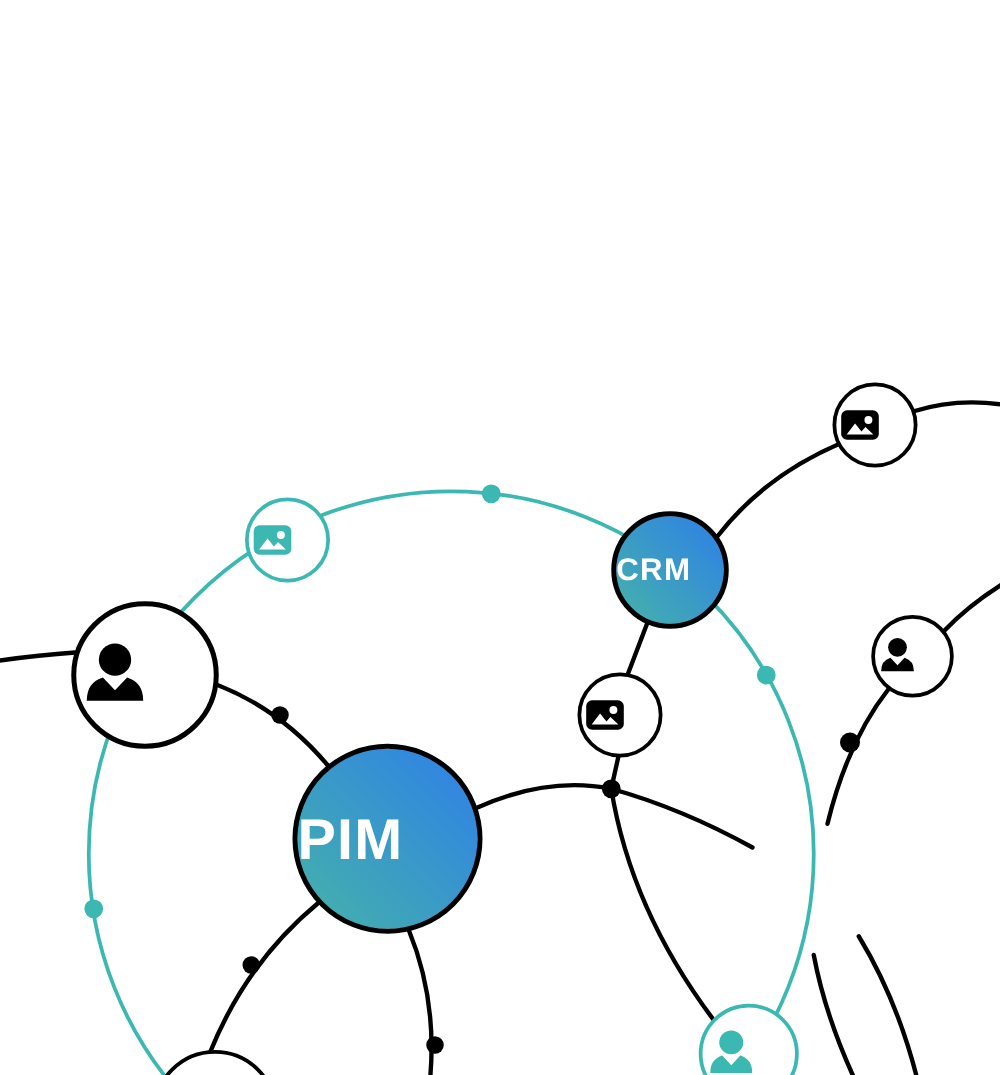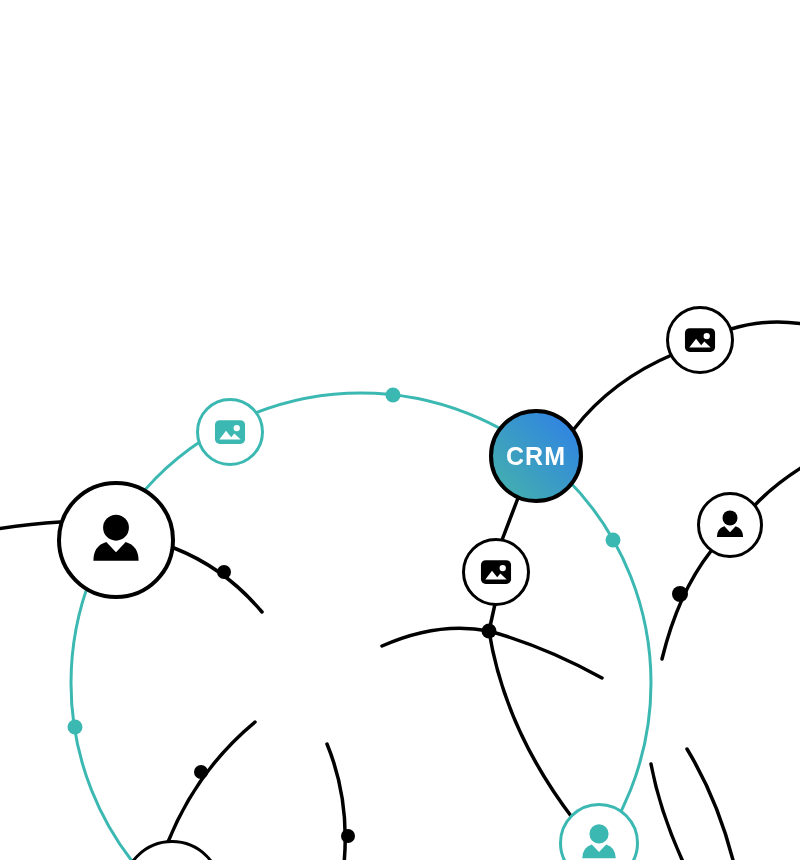--- a/index.html
+++ b/index.html
@@ -3,21 +3,21 @@
 <meta charset="utf-8">
 <style>
   html,body{margin:0;padding:0;background:#fff;}
   #stage{
     position:relative;width:800px;height:860px;overflow:hidden;background:#fff;
     font-family:"Liberation Sans",sans-serif;
   }
   #wires{position:absolute;left:0;top:0;z-index:1;}
   .node{
     position:absolute;border-radius:50%;box-sizing:border-box;
-    display:flex;align-items:center;justify-content:center;z-index:2;
+    display:flex;align-items:center;justify-content:flex-start;z-index:2;
   }
   .grad{
     background:linear-gradient(45deg,#45B3A9 0%,#2E7FE8 100%);
     border:4px solid #000;color:#fff;font-weight:700;letter-spacing:1px;
   }
   .white-black{background:#fff;border:3px solid #000;}
   .white-black-thick{background:#fff;border:4px solid #000;}
   .white-teal{background:#fff;border:3px solid #3CB8B2;}
   .node-pim{left:234px;top:595px;width:152px;height:152px;font-size:46px;}
   .node-crm{left:489px;top:409px;width:94px;height:94px;font-size:25px;}
@@ -63,20 +63,23 @@
     </g>
     <g fill="#000" stroke="none">
       <circle cx="224" cy="572" r="7"></circle>
       <circle cx="201" cy="772" r="7"></circle>
       <circle cx="348" cy="836" r="7"></circle>
       <circle cx="489" cy="631" r="7.5"></circle>
       <circle cx="680" cy="594" r="8"></circle>
     </g>
   </svg>
 
+  <div class="node grad node-pim">
+    <span>PIM</span>
+  </div>
   <div class="node grad node-crm">
     <span>CRM</span>
   </div>
 
   <div class="node white-black-thick person-left">
     <svg class="icon" width="62" height="62" viewBox="0 0 48 48" fill="#000">
       <circle cx="24" cy="14.5" r="10"></circle>
       <path d="M6.5 40 Q6.5 28.5 16.5 25.5 L24 33.5 L31.5 25.5 Q41.5 28.5 41.5 40 Z"></path>
     </svg>
   </div>

